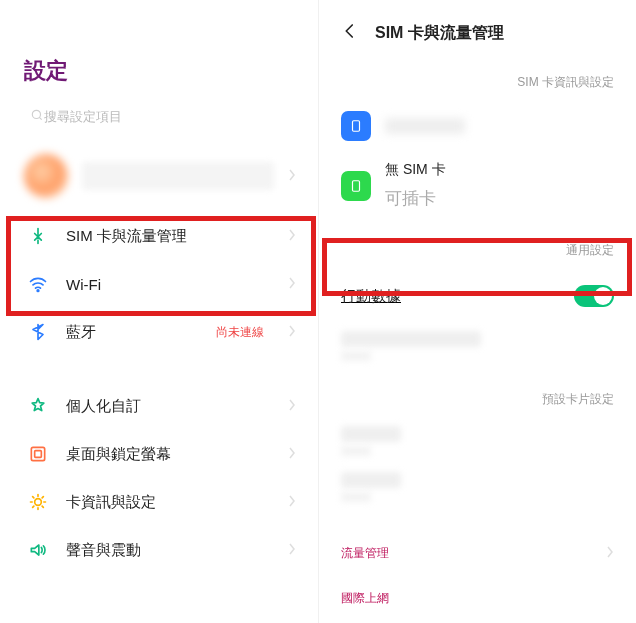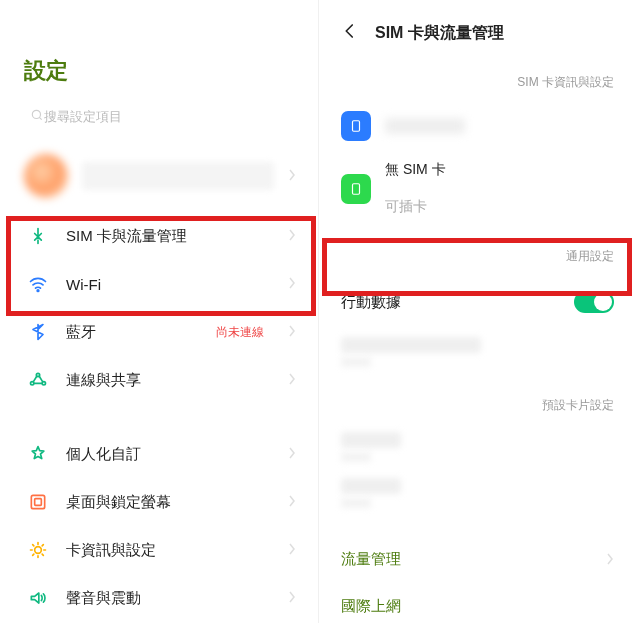--- a/index.html
+++ b/index.html
@@ -1,21 +1,21 @@
 <!DOCTYPE html>
 <html><head>
   <meta charset="utf-8">
   <style>
     * { margin: 0; padding: 0; box-sizing: border-box; font-family: -apple-system, BlinkMacSystemFont, "Segoe UI", sans-serif; }
     body { width: 636px; height: 623px; display: flex; background: #fff; overflow: hidden; }
     .pane { height: 623px; position: relative; }
     .left { width: 318px; }
     .right { width: 318px; border-left: 1px solid #f0f0f0; }
     
-    .left-title { font-size: 22px; font-weight: 600; padding: 56px 24px 18px 24px; color: #4d7c0f; }
+    .left-title { font-size: 22px; font-weight: 600; padding: 56px 24px 18px 24px; color: #701a75; }
     
     .search-row { display: flex; align-items: center; padding: 4px 24px 14px 30px; }
     .search-icon svg { width: 14px; height: 14px; opacity: 0.4; }
     .search-placeholder { font-size: 13px; color: #bbb; }
     
     .profile-row { display: flex; align-items: center; padding: 14px 22px 14px 24px; gap: 14px; }
     .avatar { width: 44px; height: 44px; border-radius: 50%; background: radial-gradient(circle at 40% 40%, #ffd0a8 0%, #ff9e66 50%, #ffe3c7 100%); filter: blur(4px); }
     .profile-text { flex: 1; height: 28px; background: #f4f4f4; border-radius: 4px; filter: blur(3px); }
     
     .menu { padding: 0; }
@@ -35,33 +35,33 @@
     .section-label { font-size: 12px; color: #999; padding: 22px 22px 10px 22px; text-align: right; }
     
     .sim-card { display: flex; align-items: center; padding: 10px 22px 10px 22px; gap: 14px; }
     .sim-chip { width: 30px; height: 30px; border-radius: 7px; display: flex; align-items: center; justify-content: center; flex-shrink: 0; }
     .sim-chip.blue { background: #2b7cff; }
     .sim-chip.green { background: #2dd94d; }
     .sim-chip svg { width: 14px; height: 14px; }
     .sim-text { flex: 1; }
     .sim-title { font-size: 14px; color: #222; }
     .sim-title.blur { filter: blur(4px); background: #eee; height: 16px; width: 80px; border-radius: 3px; }
-    .sim-sub { font-size: 14px; color: #aaa; margin-top: 19px; }
-    
-    .toggle-row { display: flex; align-items: center; padding: 16px 22px 16px 22px; }
+    .sim-sub { font-size: 17px; color: #aaa; margin-top: 8px; }
+    
+    .toggle-row { display: flex; align-items: center; padding: 16px 22px 16px 22px; text-decoration: underline; }
     .toggle-label { flex: 1; font-size: 15px; color: #222; }
     .toggle { width: 40px; height: 22px; background: #0ac47a; border-radius: 11px; position: relative; }
     .toggle::after { content: ""; position: absolute; right: 2px; top: 2px; width: 18px; height: 18px; background: #fff; border-radius: 50%; }
     
     .blur-row { padding: 8px 22px; }
     .blur-title { height: 16px; background: #efefef; border-radius: 3px; filter: blur(3px); margin-bottom: 4px; }
     .blur-sub { height: 10px; width: 30px; background: #f3f3f3; border-radius: 3px; filter: blur(3px); }
     
     .plain-row { display: flex; align-items: center; padding: 14px 22px 14px 22px; }
-    .plain-label { flex: 1; font-size: 15px; color: #4d7c0f; }
+    .plain-label { flex: 1; font-size: 12px; color: #be185d; }
     
     .highlight-box-right { position: absolute; left: 3px; top: 238px; width: 310px; height: 58px; border: 5px solid #e02020; pointer-events: none; }
   </style>
 </head>
 <body>
 
 <div class="pane left">
   <div class="left-title">設定</div>
 
   <div class="search-row">
@@ -117,34 +117,20 @@
             <path d="M12 3v18l6-6-12-6 12-6-6 6" stroke-linejoin="round" stroke-linecap="round"></path>
           </svg>
       </span>
       <span class="menu-label">藍牙</span>
       <span class="menu-status">尚未連線</span>
       <span class="chevron"><svg viewBox="0 0 8 12" fill="none" stroke="#888" stroke-width="1.5">
             <polyline points="2,1 6,6 2,11"></polyline>
           </svg></span>
     </div>
 
-    <div class="menu-item">
-      <span class="menu-icon">
-        <svg viewBox="0 0 24 24" fill="none" stroke="#10b981" stroke-width="2">
-            <circle cx="12" cy="6" r="2"></circle>
-            <circle cx="5" cy="16" r="2"></circle>
-            <circle cx="19" cy="16" r="2"></circle>
-            <path d="M10.5 7.5L6.5 14M13.5 7.5l4 6.5M7 16h10" stroke-linecap="round"></path>
-          </svg>
-      </span>
-      <span class="menu-label">連線與共享</span>
-      <span class="chevron"><svg viewBox="0 0 8 12" fill="none" stroke="#888" stroke-width="1.5">
-            <polyline points="2,1 6,6 2,11"></polyline>
-          </svg></span>
-    </div>
 
     <div class="divider"></div>
 
     <div class="menu-item">
       <span class="menu-icon">
         <svg viewBox="0 0 24 24" fill="none" stroke="#10b981" stroke-width="2">
             <path d="M12 3l2 5 5 .5-4 3.5 1.5 5.5L12 15l-4.5 2.5L9 12 5 8.5 10 8z" stroke-linejoin="round"></path>
           </svg>
       </span>
       <span class="menu-label">個人化自訂</span>

